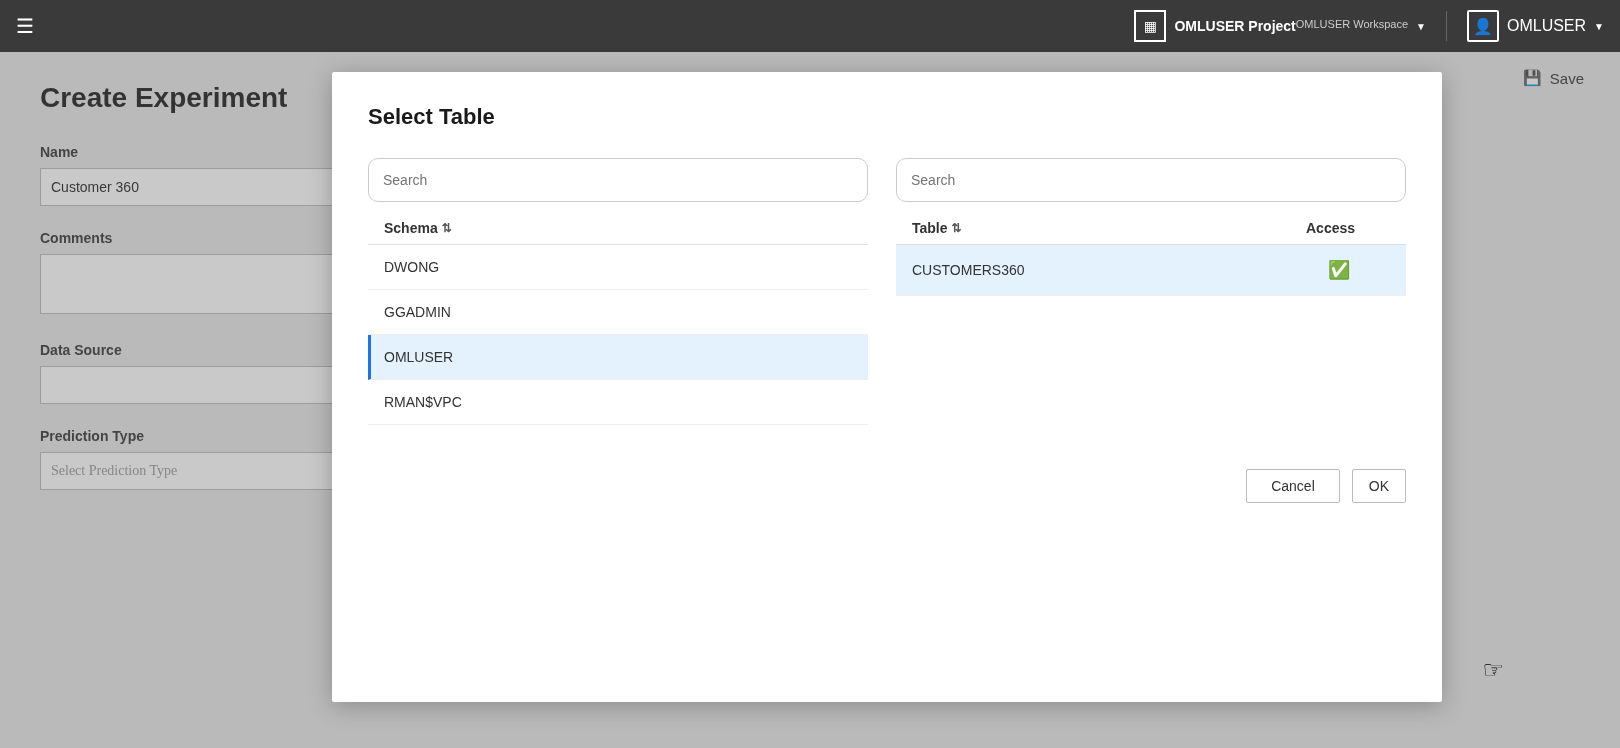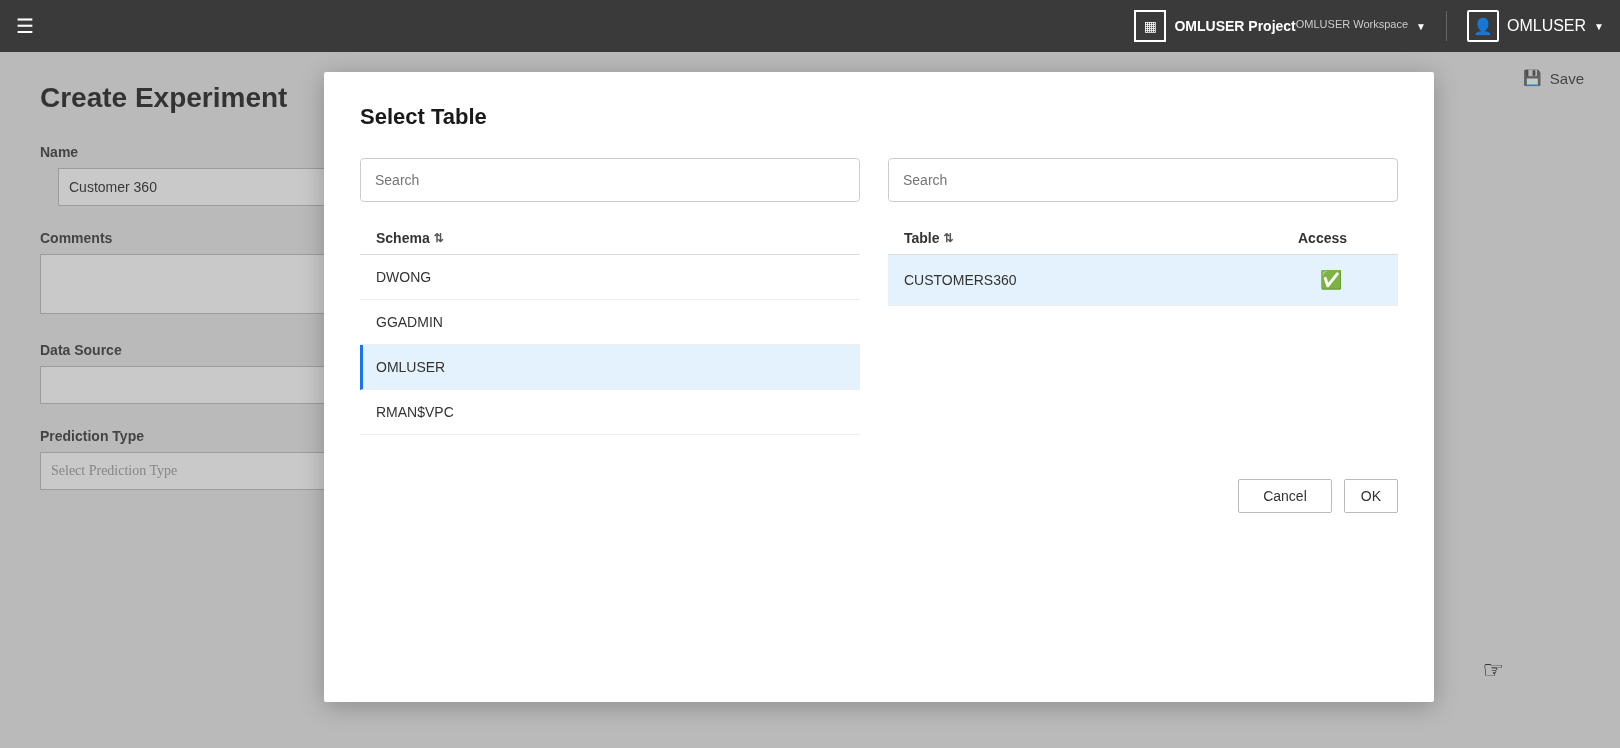--- a/index.html
+++ b/index.html
@@ -135,21 +135,20 @@
       height: 38px;
       border: 1px solid #bbb;
       background: #fff;
       padding: 0 10px;
       font-size: 14px;
       color: #333;
     }
     .form-input-filled {
       color: #222;
       font-weight: 400;
-      margin-left: 18px;
     }
     .form-textarea {
       width: 340px;
       height: 60px;
       border: 1px solid #bbb;
       background: #fff;
       padding: 8px 10px;
       font-size: 14px;
     }
     .form-select {
@@ -189,21 +188,21 @@
       right: 0;
       bottom: 0;
       background: rgba(100,100,100,0.35);
       z-index: 20;
     }
 
     
     .modal {
       position: absolute;
       top: 72px;
-      left: 324px;
+      left: 332px;
       width: 1110px;
       min-height: 630px;
       background: #fff;
       z-index: 30;
       border-radius: 2px;
       box-shadow: 0 4px 24px rgba(0,0,0,0.25);
       padding: 32px 36px 28px 36px;
     }
     .modal-title {
       font-size: 22px;
@@ -227,25 +226,25 @@
     .panel-right {
       flex: 1;
       display: flex;
       flex-direction: column;
     }
 
     .search-input {
       width: 100%;
       height: 44px;
       border: 1.5px solid #ccc;
-      border-radius: 4px;
+      border-radius: 10px;
       padding: 0 14px;
       font-size: 14px;
       color: #888;
-      margin-bottom: 20px;
+      margin-bottom: 10px;
       outline: none;
     }
 
     
     .table-header {
       display: flex;
       align-items: center;
       padding: 8px 0 8px 16px;
       border-bottom: 1px solid #ddd;
       gap: 4px;

